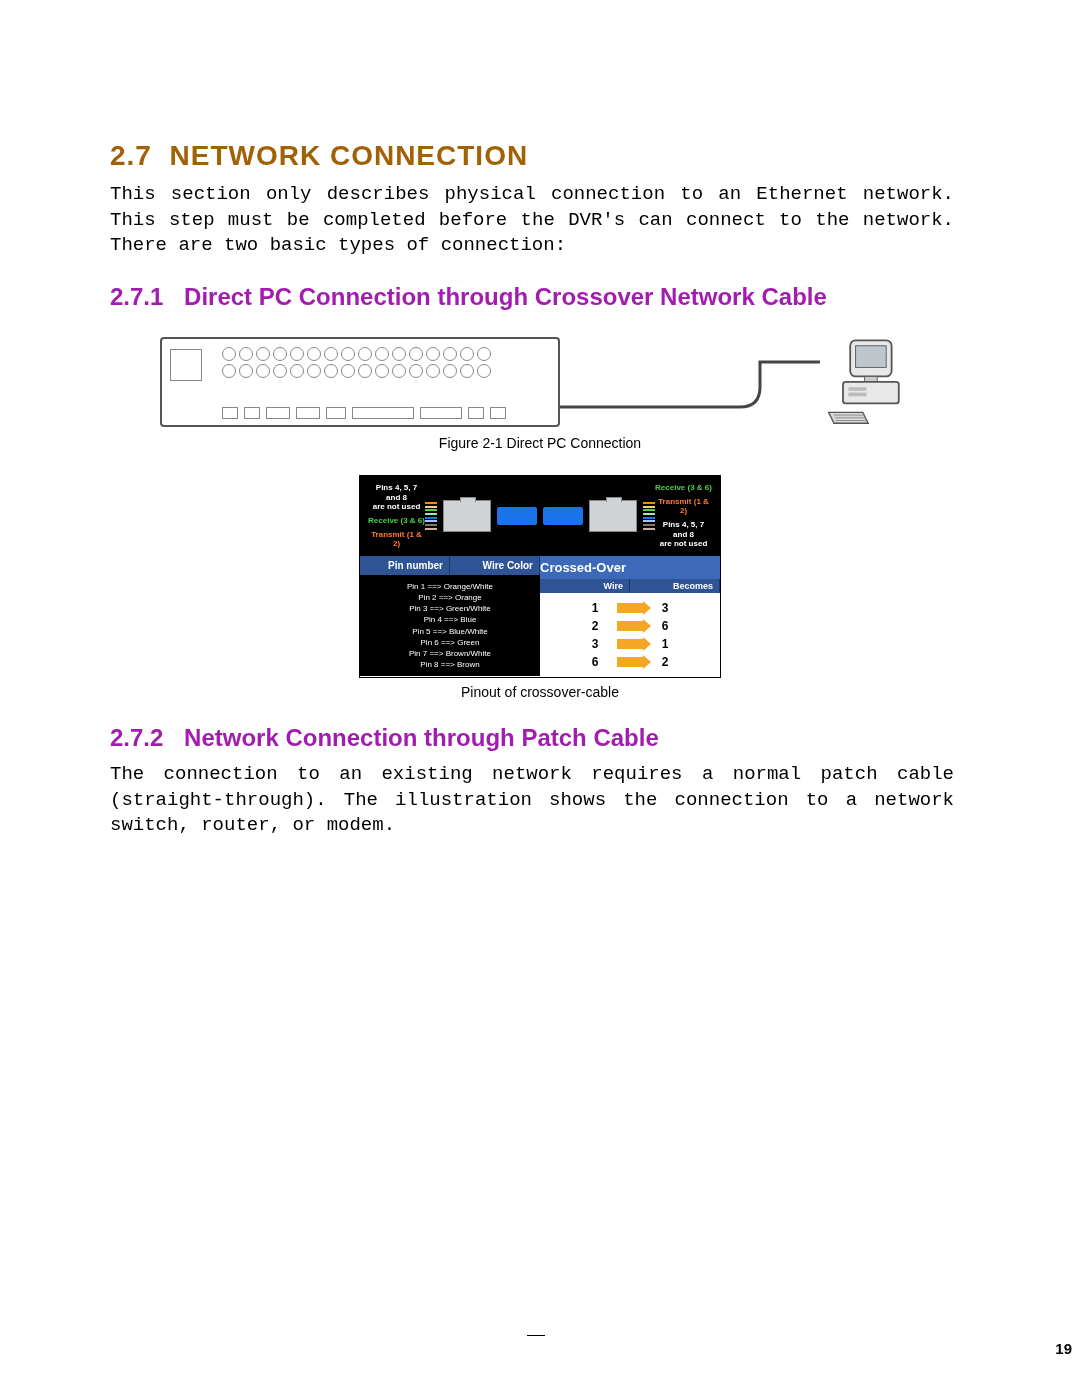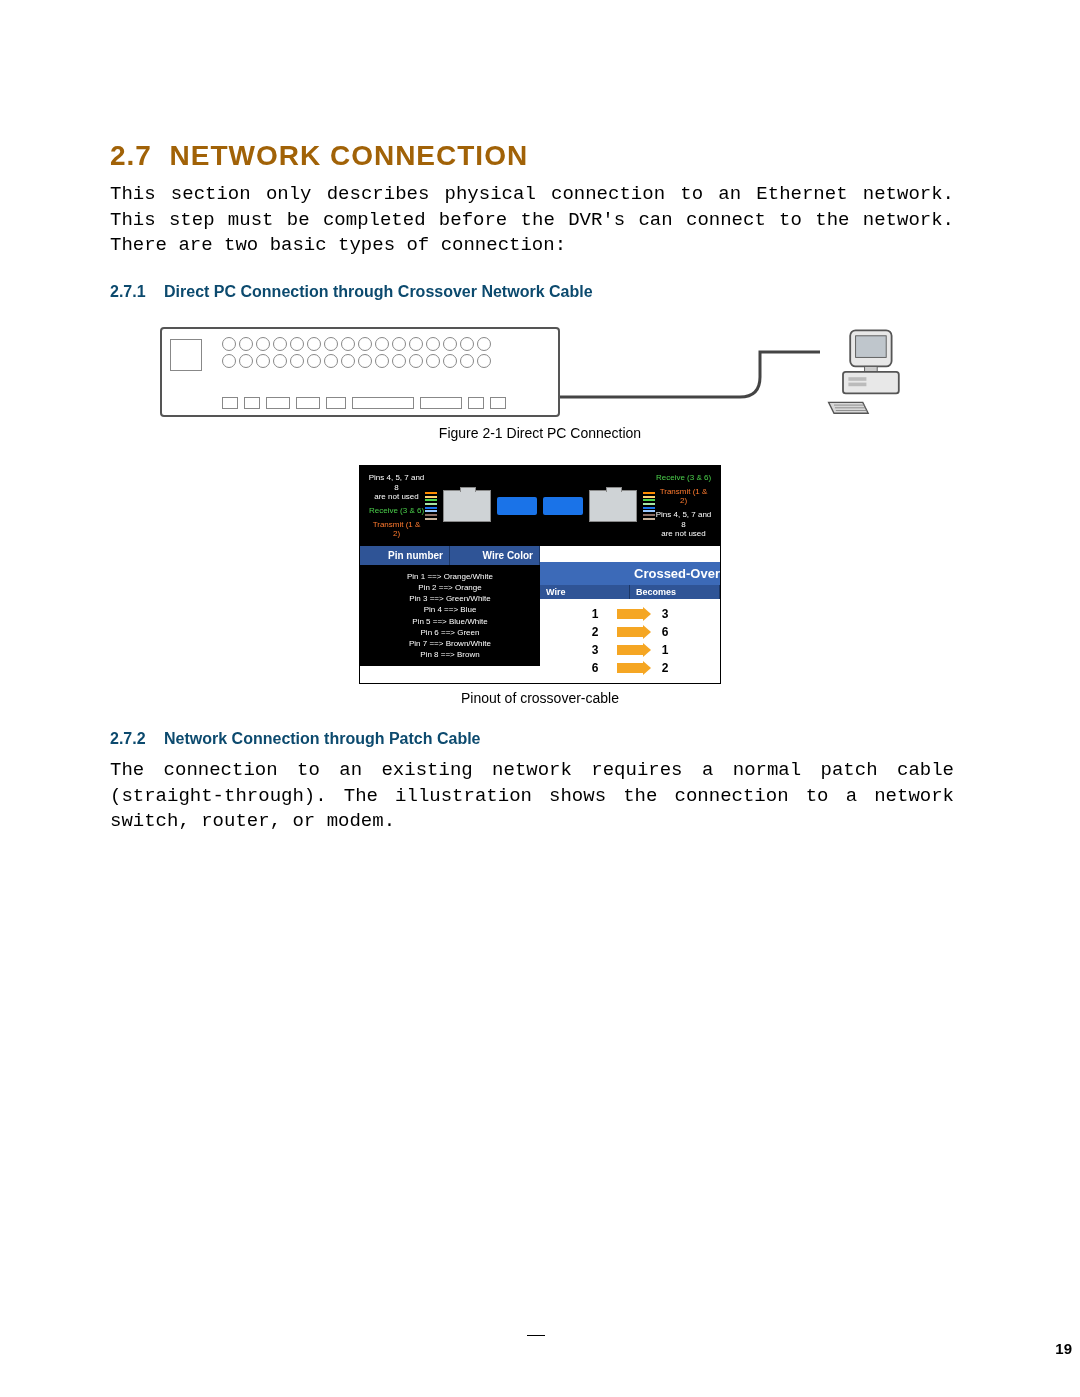--- a/index.html
+++ b/index.html
@@ -28,22 +28,22 @@
   p.body {
     font-family: Liberation Mono, monospace;
     font-size: 19px;
     line-height: 1.35;
     margin: 0 16px 24px 0;
     text-align: justify;
   }
   h2.subsection {
     font-family: Arial, Helvetica, sans-serif;
     font-weight: 900;
-    font-size: 16px;
-    color: #0c4a6e;
+    font-size: 24px;
+    color: #a21caf;
     margin: 24px 0 10px 0;
   }
   h2.subsection .num {
     margin-right: 14px;
   }
   .figure {
     margin: 24px auto 6px auto;
     text-align: center;
   }
   .caption {
@@ -139,20 +139,21 @@
   }
   .pinout-top {
     background:#000;
     height:80px;
     position:relative;
     display:flex;
     justify-content:space-between;
     align-items:center;
     padding:6px 8px;
     box-sizing:border-box;
+    font-weight:bold;
   }
   .pinout-top .left-labels,
   .pinout-top .right-labels {
     display:flex;
     flex-direction:column;
     gap:4px;
     font-size:8px;
     line-height:1.2;
   }
   .pinout-top .left-labels .notused,
@@ -227,34 +228,33 @@
   }
   .col-left .hdr span{
     flex:1;
     padding:4px 6px;
     border-right:1px solid #1c3766;
     text-align:right;
   }
   .col-right .hdr-top{
     background:#3c6ab8;
     color:#fff;
-    text-align:right;
+    text-align:left;
     padding:4px 0;
     font-size:13px;
     font-weight:bold;
-    margin-top:16px;
   }
   .col-right .hdr{
     background:#2f5496;
     color:#fff;
   }
   .col-right .hdr span{
     flex:1;
     padding:2px 6px;
-    text-align:left;
+    text-align:right;
     font-size:9px;
     border-right:1px solid #1c3766;
   }
   .col-left .body{
     background:#000;
     color:#fff;
     padding:6px 8px;
     font-size:8px;
     line-height:1.4;
   }

